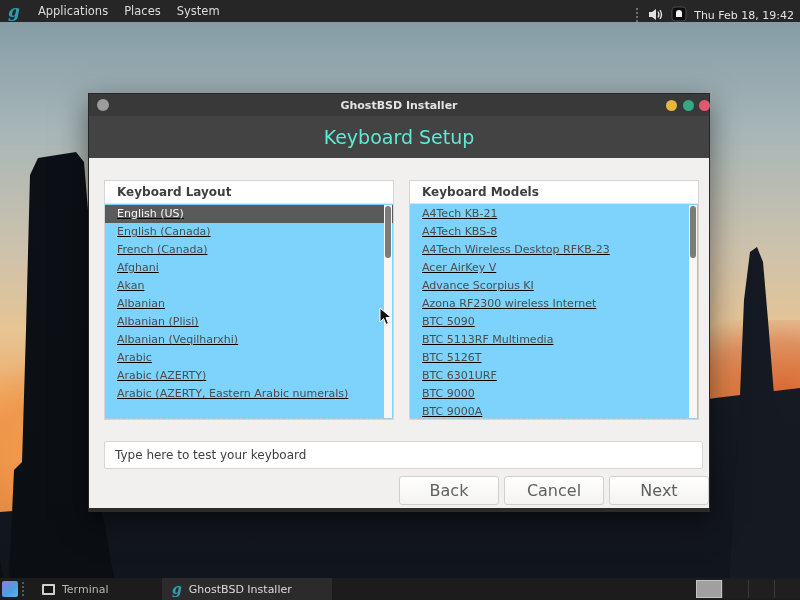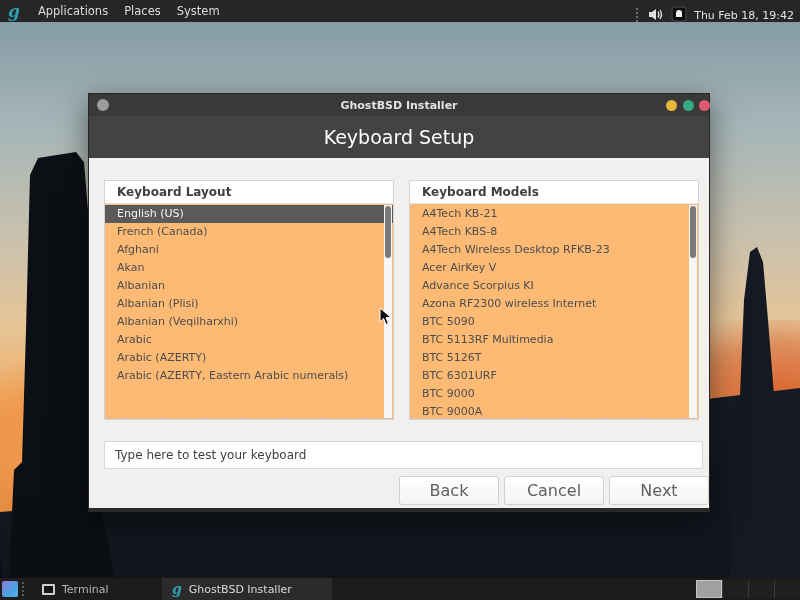--- a/index.html
+++ b/index.html
@@ -36,31 +36,31 @@
 
   
   .window { position:absolute; left:88px; top:93px; width:622px; height:419px;
     box-shadow:0 10px 28px rgba(0,0,0,.5); border:1px solid #262626; background:#f1f0ef; z-index:20; }
   .titlebar { height:22px; background:#393939; display:flex; align-items:center; position:relative; }
   .tb-menu-btn { position:absolute; left:8px; top:5px; width:12px; height:12px; border-radius:50%; background:#9c9c9c; }
   .tb-title { flex:1; text-align:center; color:#e3e3e3; font-weight:bold; font-size:11px; }
   .tb-btn { position:absolute; top:5.5px; width:11px; height:11px; border-radius:50%; }
   .tb-min { left:577px; } .tb-max { left:594px; } .tb-close { left:610px; }
   .win-header { height:42px; background:#434343; display:flex; align-items:center; justify-content:center; }
-  .win-heading { color:#ffffff; font-size:19px; }
+  .win-heading { color:#5eead4; font-size:19px; }
   .win-content { position:relative; height:350px; background:#f1f0ef; }
   .win-bottom-strip { height:4px; background:#2b2b2b; }
 
-  .panel { position:absolute; top:22px; width:290px; height:240px; background:#fdba74;
+  .panel { position:absolute; top:22px; width:290px; height:240px; background:#7dd3fc;
     border:1px solid #d6d3d0; }
   .panel-left { left:15px; } .panel-right { left:320px; }
   .panel-title { height:23px; line-height:23px; padding-left:12px; font-size:12px; font-weight:bold;
     color:#3f3f3f; border-bottom:1px solid #e7e5e2; background:#fff; }
   .list { position:absolute; top:24px; left:0; right:0; bottom:0; overflow:hidden;
-    border-bottom:1px dashed #c9c6c2; }
+    border-bottom:1px dashed #c9c6c2;text-decoration:underline; }
   .list-row { height:18px; line-height:18px; padding-left:12px; font-size:11px; color:#4d4d4d;
     white-space:nowrap; cursor:default; }
   .list-row.selected { background:#5a5a5a; color:#f5f5f5; }
   .scrollbar { position:absolute; top:24px; right:1px; bottom:1px; width:8px; background:#f7f6f5; }
   .scroll-thumb { position:absolute; top:1px; left:1px; width:6px; height:52px; background:#7b7b7b; border-radius:3px; }
 
   .test-input { position:absolute; left:15px; top:283px; width:599px; height:28px;
     border:1px solid #d8d5d2; border-radius:2px; background:#ffffff; padding:7px 10px;
     font-size:12px; color:#3f3f3f; font-family:"DejaVu Sans","Liberation Sans",sans-serif; outline:none; }
   .test-input::placeholder { color:#3f3f3f; opacity:1; }
@@ -133,20 +133,21 @@
   </div>
   <div class="win-header">
     <span class="win-heading">Keyboard Setup</span>
   </div>
   <div class="win-content">
 
     <div class="panel panel-left">
       <div class="panel-title">Keyboard Layout</div>
       <div class="list">
           <div class="list-row selected">English (US)</div>
+          <div class="list-row">English (Canada)</div>
           <div class="list-row">French (Canada)</div>
           <div class="list-row">Afghani</div>
           <div class="list-row">Akan</div>
           <div class="list-row">Albanian</div>
           <div class="list-row">Albanian (Plisi)</div>
           <div class="list-row">Albanian (Veqilharxhi)</div>
           <div class="list-row">Arabic</div>
           <div class="list-row">Arabic (AZERTY)</div>
           <div class="list-row">Arabic (AZERTY, Eastern Arabic numerals)</div>
         </div>

